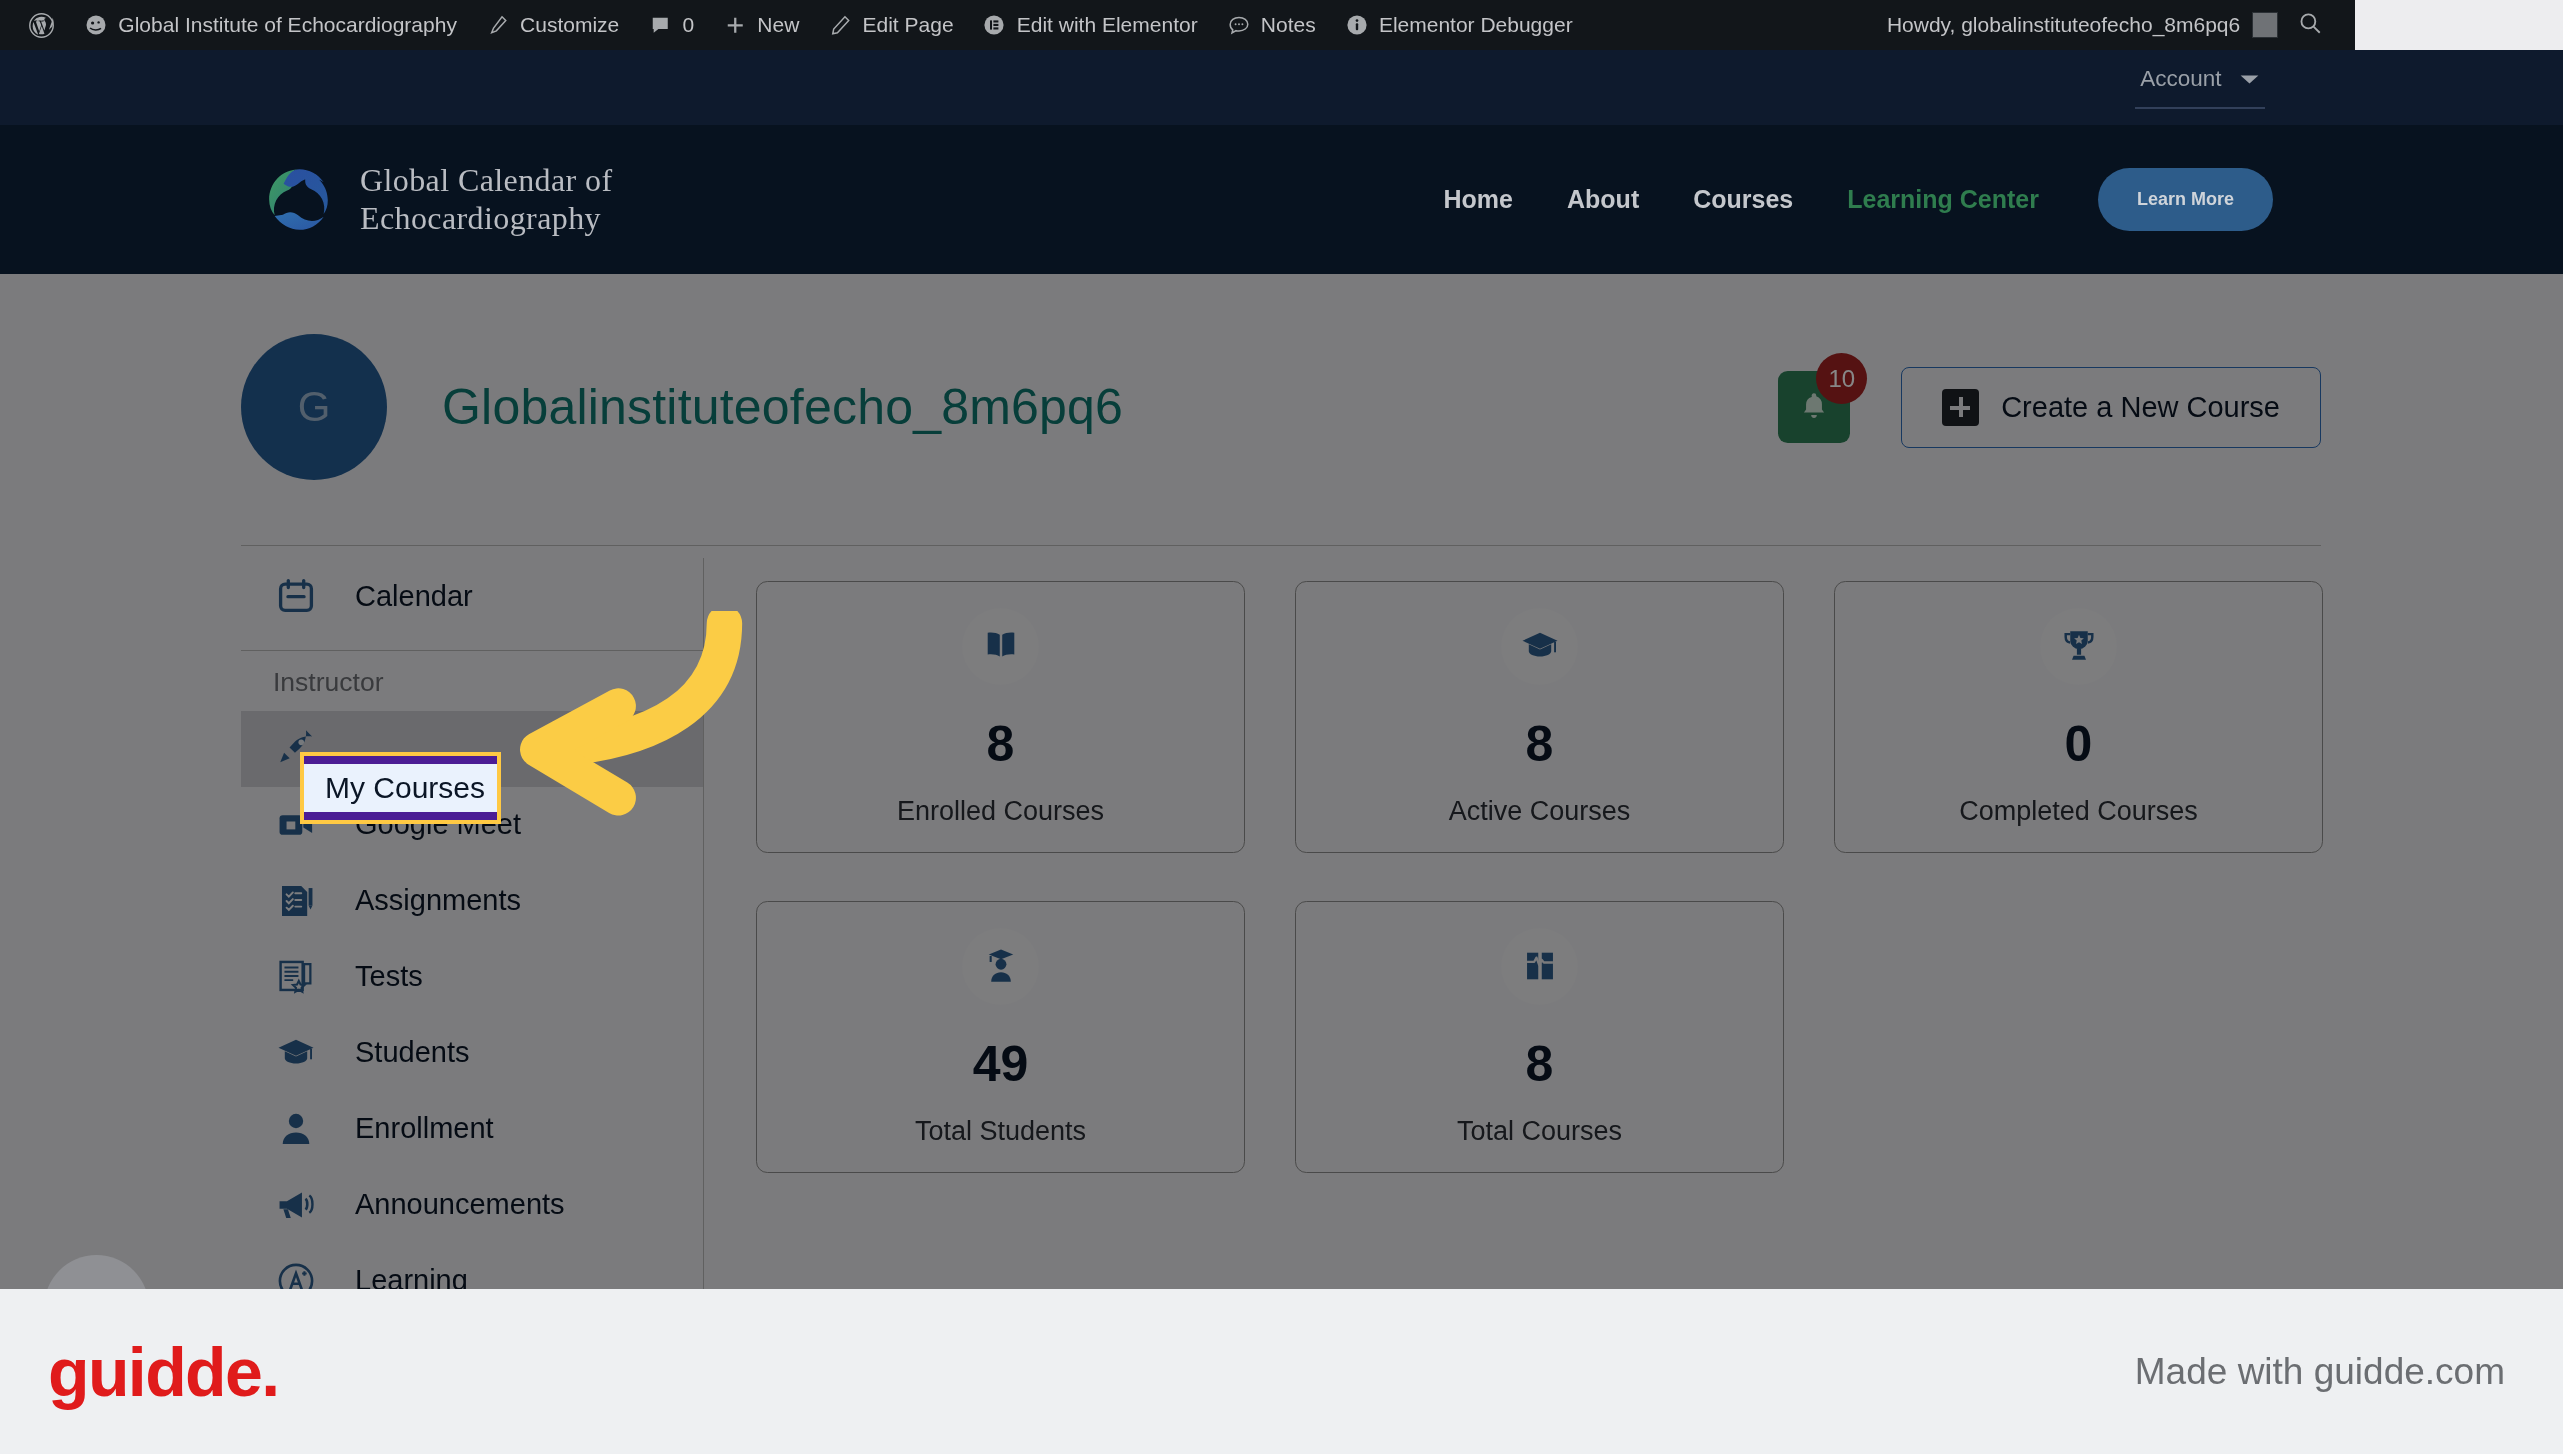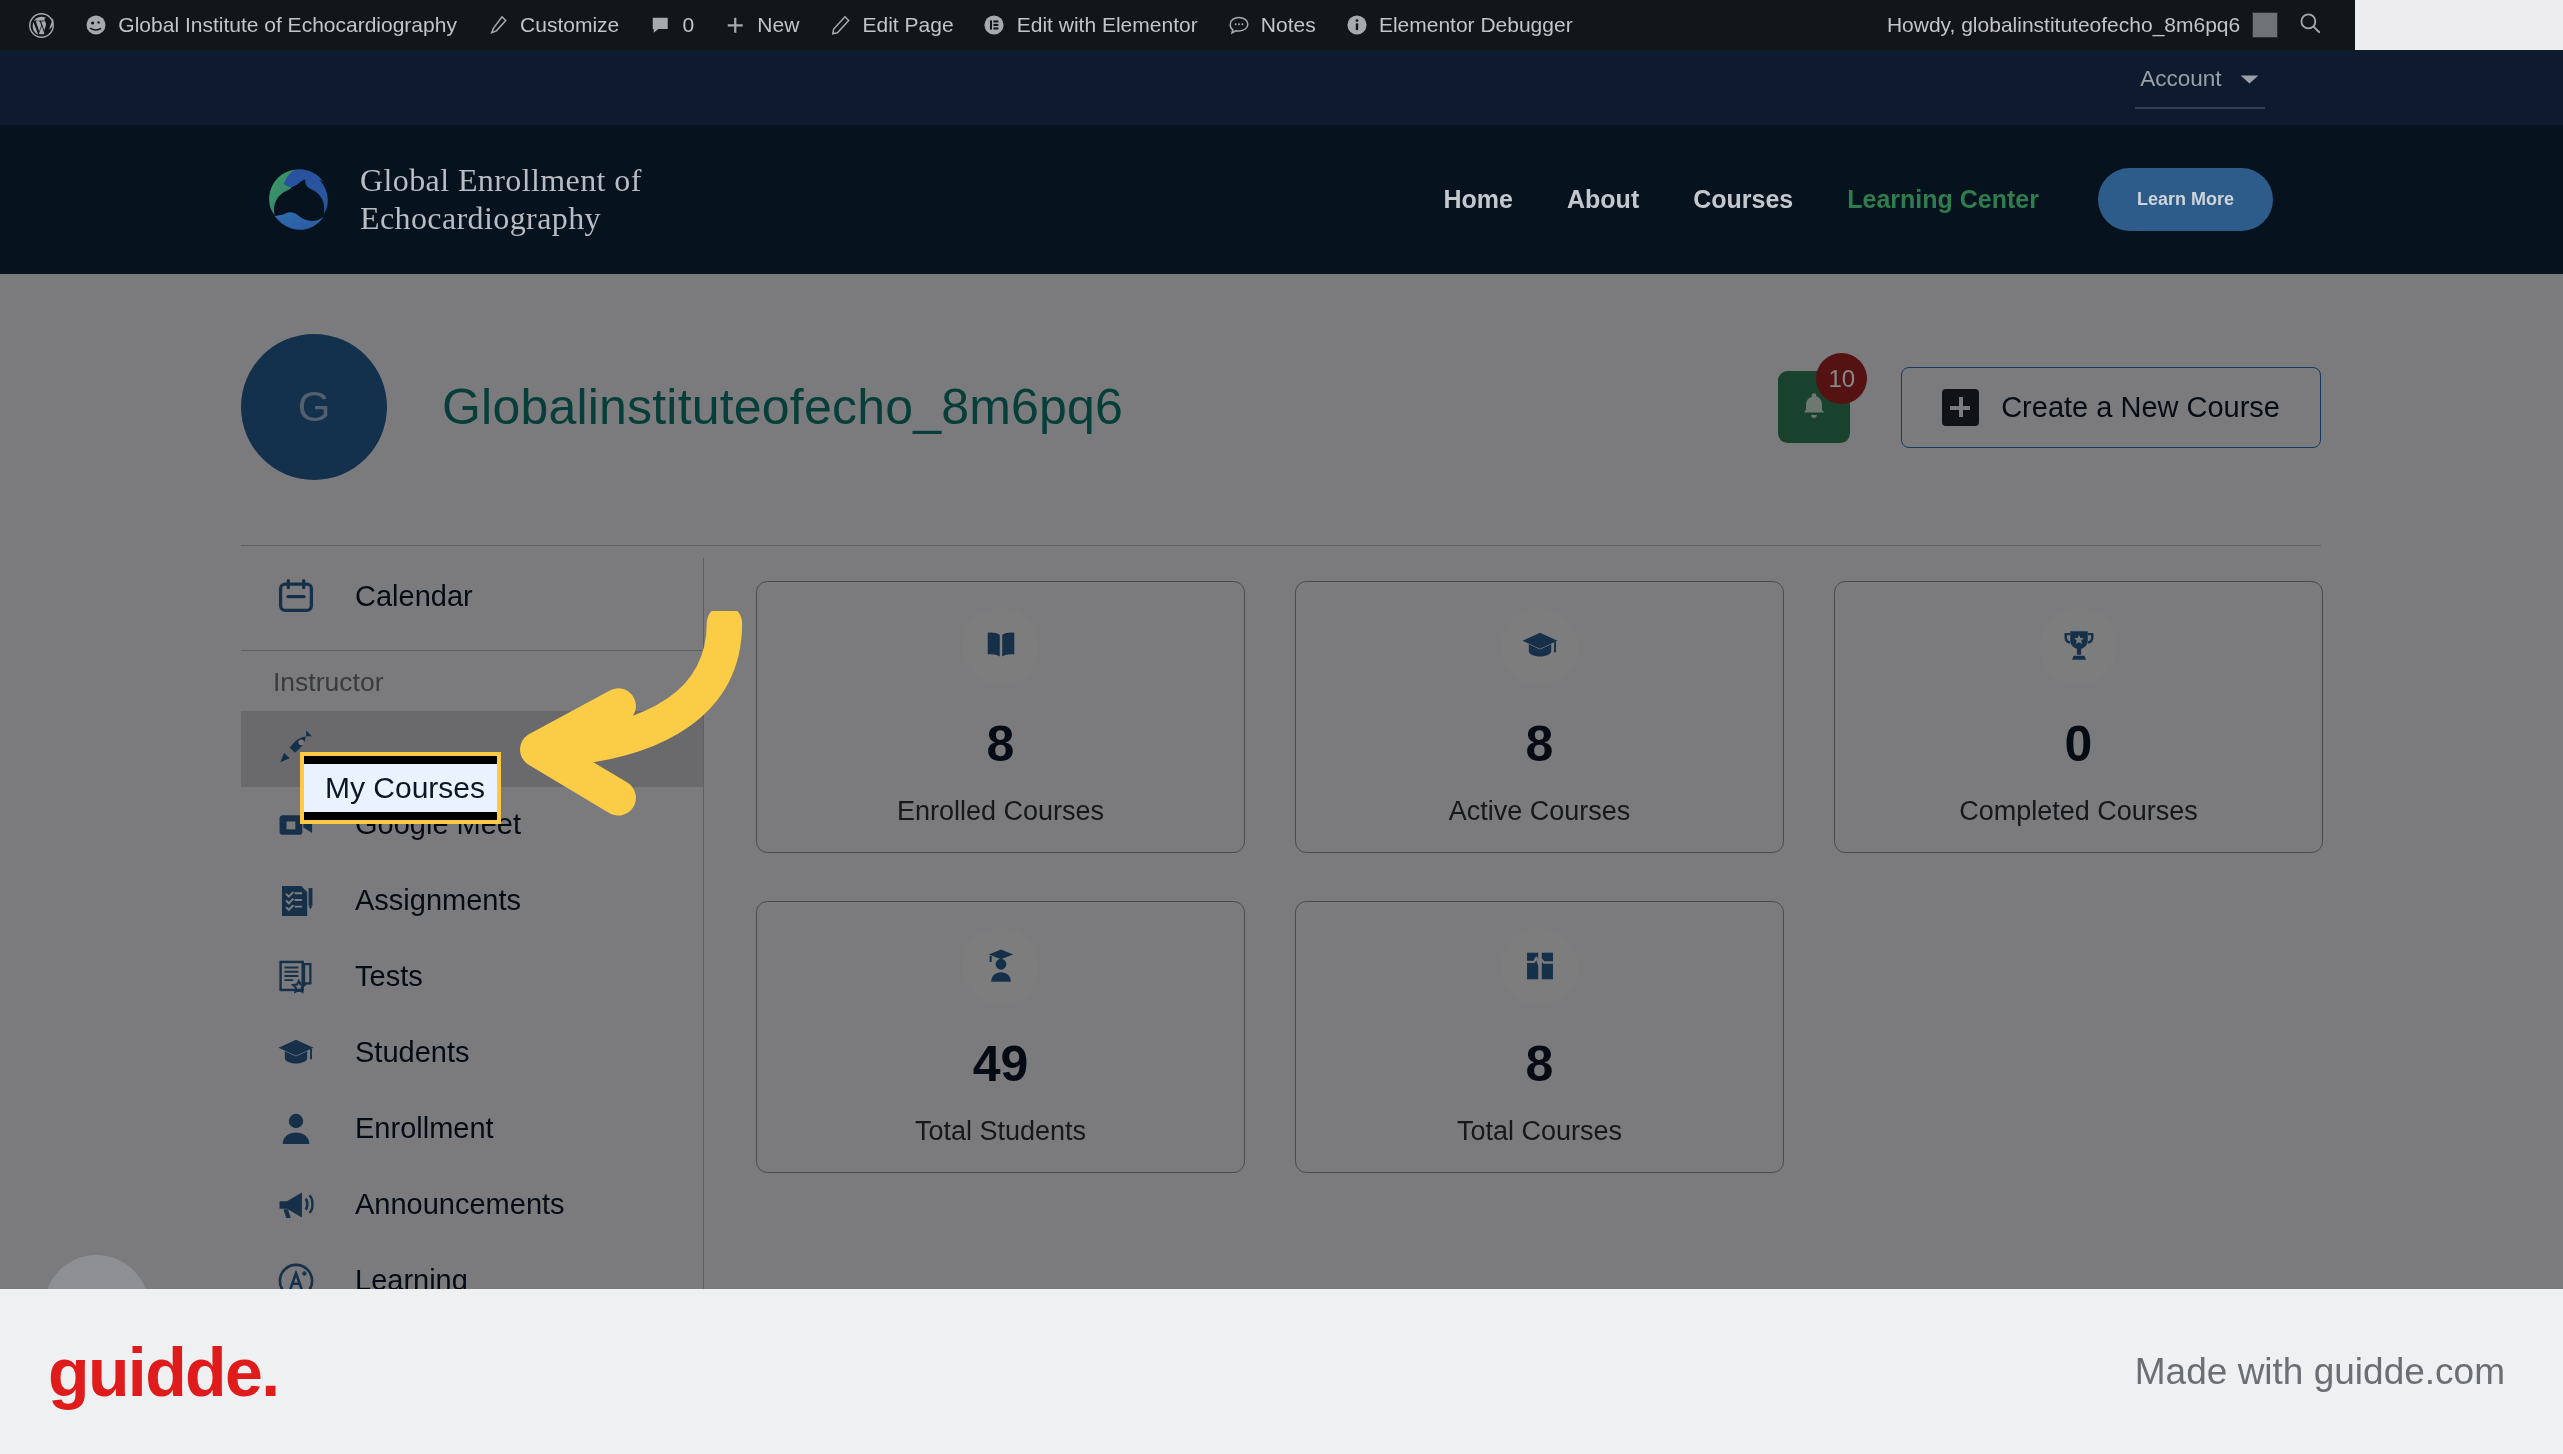--- a/index.html
+++ b/index.html
@@ -114,21 +114,21 @@
   }
   .stat-value{ font-size:50px; font-weight:bold; color:#0b1626; line-height:1; margin-bottom:27px; }
   .stat-label{ font-size:27px; color:#2a2e35; }
 
   
   #highlight-box{
     position:absolute; left:300px; top:752px; width:201px; height:72px;
     background:#ffc943; padding:4px; z-index:22;
   }
   #highlight-inner{
-    width:100%; height:100%; background:#000000;
+    width:100%; height:100%; background:#4c1d95;
     display:flex; align-items:center; justify-content:center;
   }
   #highlight-label{
     width:100%; height:48px; background:#eaf2fd; display:flex; align-items:center;
     justify-content:flex-start; padding-left:21px; font-size:30px; color:#0b1626; white-space:nowrap;
   }
   #arrow-svg{ position:absolute; left:483px; top:611px; width:499px; height:306px; z-index:21; pointer-events:none; }
 
   
   #guidde-footer{
@@ -283,21 +283,21 @@
           </linearGradient>
         </defs>
         <g>
           <path d="M50 6 C24 6 6 26 6 50 c0 9 3 17 8 23 -4-16 4-30 18-36 8-3 11-10 8-20 C36 11 43 6 50 6z" fill="url(#lgA)"></path>
           <path d="M50 6 c14 0 27 7 35 19 -11-9-26-8-37 2 -7 6-14 6-21 0 C34 12 41 6 50 6z M60 10 c18 5 31 22 31 41 0 8-2 14-6 20 4-16-4-30-18-36 -8-3-11-10-7-20z" fill="url(#lgB)"></path>
           <path d="M14 74 c9 12 22 20 36 20 14 0 27-7 35-19 -11 9-26 8-37-2 -7-6-15-6-22-1z" fill="url(#lgC)"></path>
         </g>
       </svg>
     </span>
     <span class="brand-text">
-      <div class="bt1">Global Enrollment of</div>
+      <div class="bt1">Global Calendar of</div>
       <div class="bt2">Echocardiography</div>
     </span>
   </div>
   <div id="nav">
     <a href="#">Home</a>
     <a href="#">About</a>
     <a href="#">Courses</a>
     <a href="#" class="accent">Learning Center</a>
     <span class="cta">Learn More</span>
   </div>

